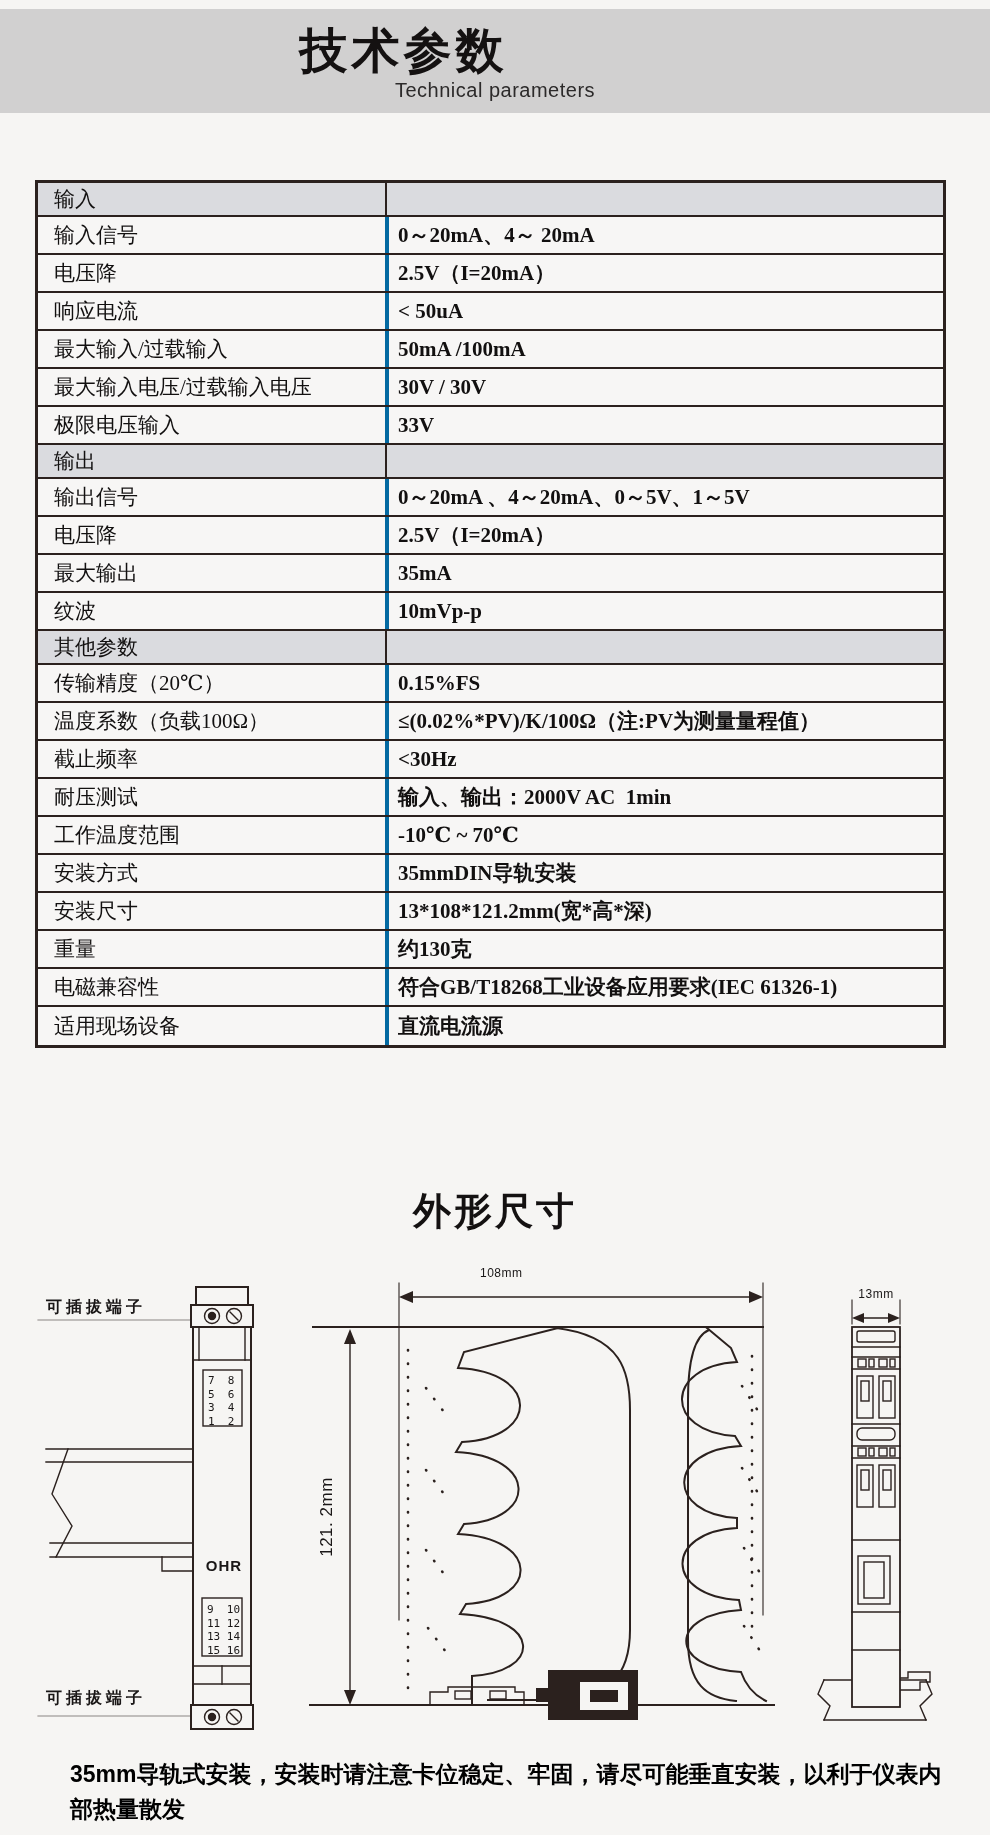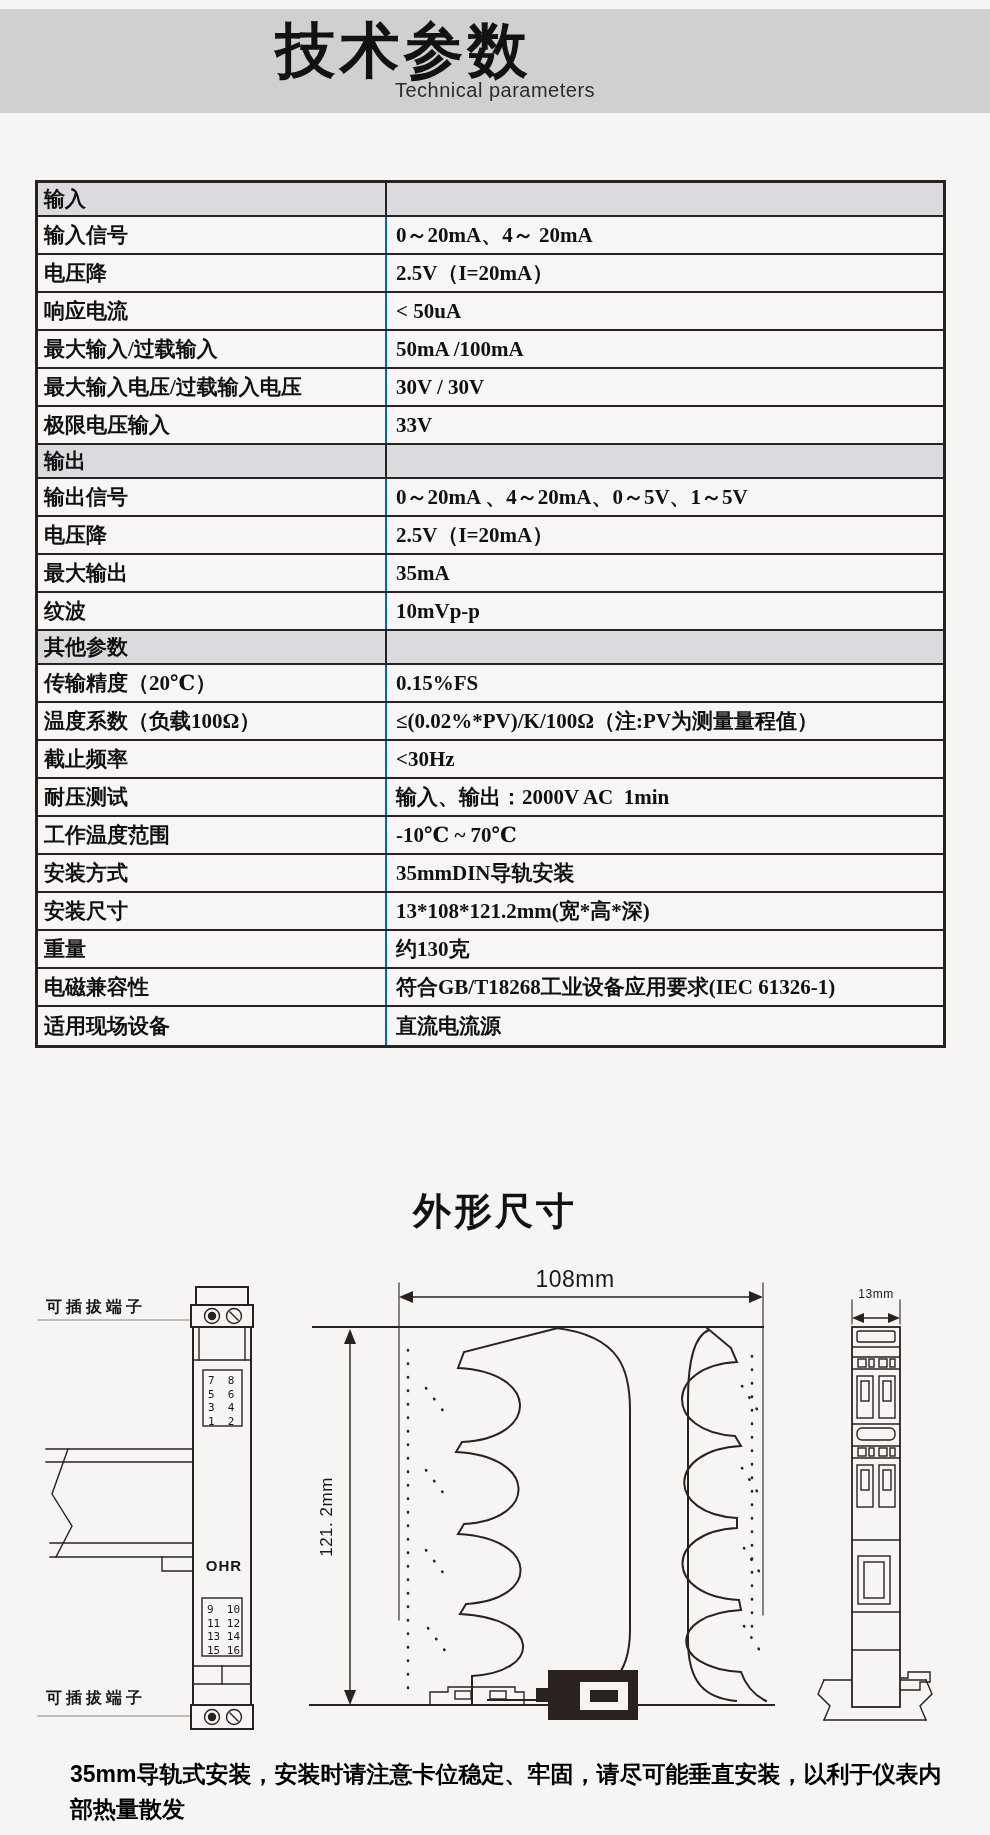--- a/index.html
+++ b/index.html
@@ -3,33 +3,33 @@
 <meta charset="utf-8">
 <style>
   html,body{margin:0;padding:0;background:#e9e8e7;}
   .page{position:relative;width:990px;height:1835px;margin:0 auto;background:#f6f5f3;overflow:hidden;
         font-family:"Liberation Sans","DejaVu Sans",sans-serif;color:#121010;}
   .abs{position:absolute;}
 
   
   .header-band{position:absolute;left:0;top:9px;width:990px;height:104px;background:#d1d0d0;}
   .page-title{position:absolute;left:0;top:26px;width:807px;text-align:center;
-              font-size:60px;line-height:50px;font-weight:bold;letter-spacing:4px;color:#141111;}
+              font-size:48px;line-height:50px;font-weight:bold;letter-spacing:4px;color:#141111;}
   .page-subtitle{position:absolute;left:0;top:79px;width:990px;text-align:center;
               font-size:20px;line-height:22px;color:#2c2a2a;letter-spacing:0.5px;}
 
   
   .spec-table{position:absolute;left:35px;top:180px;width:905px;border:3px solid #2b211e;
               background:#f7f6f5;font-family:"Liberation Serif","DejaVu Serif",serif;}
   .t-row{display:flex;align-items:center;height:38px;border-bottom:2px solid #2b211e;box-sizing:border-box;}
   .t-row:last-child{border-bottom:none;}
   .t-row.t-section{height:34px;background:#dadbdf;}
-  .t-label{width:347px;flex:0 0 347px;padding-left:6px;box-sizing:border-box;
-           font-size:21px;font-weight:bold;white-space:pre;overflow:hidden;}
-  .t-value{flex:1;border-left:2px solid #0369a1;align-self:stretch;display:flex;align-items:center;
+  .t-label{width:347px;flex:0 0 347px;padding-left:16px;box-sizing:border-box;
+           font-size:21px;font-weight:normal;white-space:pre;overflow:hidden;}
+  .t-value{flex:1;border-left:4px solid #0369a1;align-self:stretch;display:flex;align-items:center;
            padding-left:9px;font-size:21px;font-weight:bold;white-space:pre;overflow:hidden;}
   .t-section .t-value{border-left:2px solid #2b211e;}
 
   
   .section-title{position:absolute;left:0;top:1188px;width:990px;text-align:center;
                  font-size:38px;line-height:46px;font-weight:bold;letter-spacing:3px;color:#141111;}
 
   .dim-label{position:absolute;font-size:17px;color:#1a1717;letter-spacing:0.5px;}
   .cjk-label{position:absolute;font-size:16px;font-weight:bold;letter-spacing:4px;color:#1a1717;}
   .rot{transform:rotate(-90deg);transform-origin:center center;text-align:center;}
@@ -293,18 +293,18 @@
       <div class="term-line">3  4</div>
       <div class="term-line">1  2</div>
     </div>
   <div class="term-panel" id="term-bottom" style="left:202px;top:1600px;width:40px;height:54px;">
       <div class="term-line">9  10</div>
       <div class="term-line">11 12</div>
       <div class="term-line">13 14</div>
       <div class="term-line">15 16</div>
     </div>
 
-  <div class="dim-label" style="left:480px;top:1266px;width:190px;text-align:center;font-size:23px;">108mm</div>
+  <div class="dim-label" style="left:480px;top:1266px;width:190px;font-size:12px;">108mm</div>
   <div class="dim-label rot" style="left:262px;top:1507px;width:130px;font-size:17px;">121. 2mm</div>
   <div class="dim-label" style="left:845px;top:1287px;width:62px;text-align:center;font-size:12px;">13mm</div>
 
   <div class="footer-note">35mm导轨式安装，安装时请注意卡位稳定、牢固，请尽可能垂直安装，以利于仪表内部热量散发</div>
 </div>
 
 </body></html>

